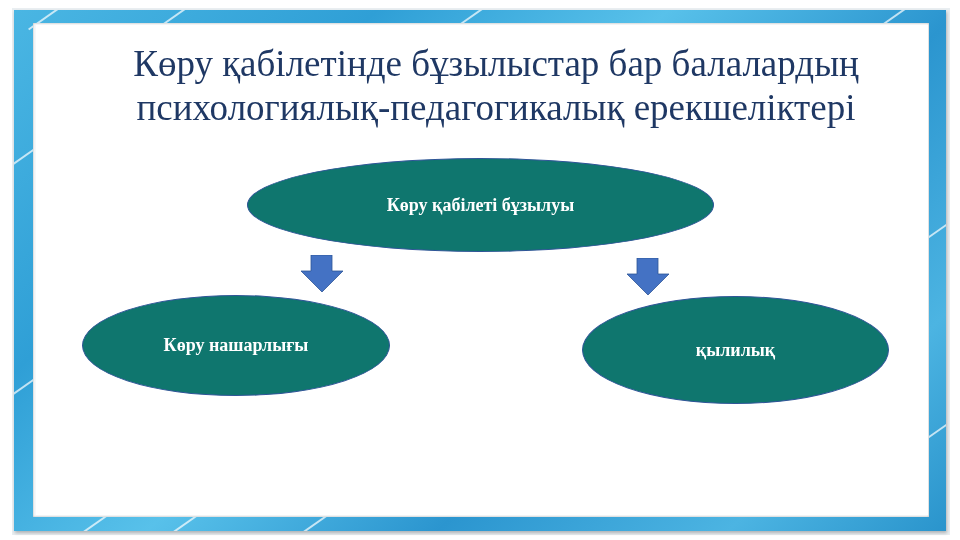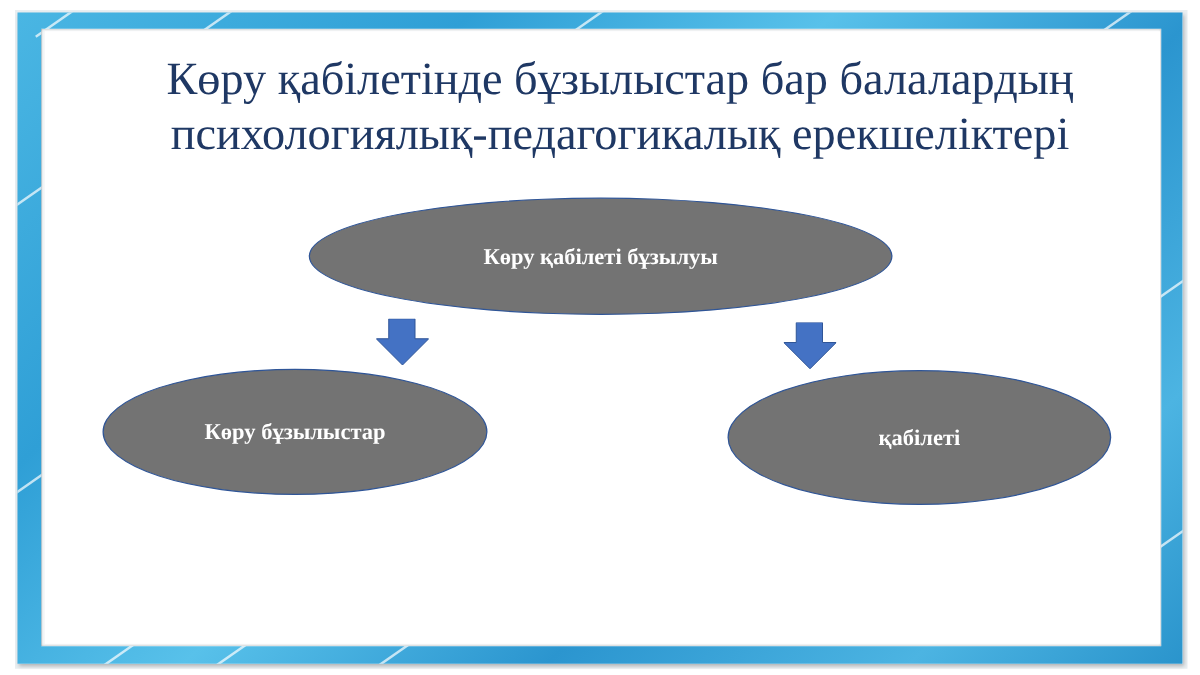--- a/index.html
+++ b/index.html
@@ -8,21 +8,21 @@
   .frame { position:absolute; left:14px; top:10px; width:932px; height:521px;
     background: linear-gradient(135deg, #4ab6e3 0%, #2f9fd6 25%, #58c1ea 45%, #2b95cf 65%, #4cb4e2 85%, #2a94cc 100%);
     box-shadow: 1px 2px 3px rgba(0,0,0,0.25); }
   .frame-shine { position:absolute; inset:0; overflow:hidden; }
   .frame-shine span { position:absolute; width:2px; height:40px; background:rgba(255,255,255,0.7); transform:rotate(55deg); }
   .frame-inner-rim { position:absolute; left:19px; top:13px; width:896px; height:494px; background:#f6f8f9; box-shadow: inset 0 0 2px rgba(0,0,0,0.35); }
   .panel { position:absolute; left:36px; top:25px; width:892px; height:490px; background:#ffffff; }
   .title { position:absolute; left:16px; width:960px; text-align:center; color:#1f3864; font-size:37px; line-height:44px; letter-spacing:0; white-space:nowrap; }
   .title.l1 { top:42px; }
   .title.l2 { top:86px;text-align:center; }
-  .ellipse { position:absolute; border-radius:50%; background:#737373; border:1px solid #2f5597; display:flex; align-items:center; justify-content:center; color:#ffffff; font-weight:bold; white-space:nowrap; }
+  .ellipse { position:absolute; border-radius:50%; background:#0f766e; border:1px solid #2f5597; display:flex; align-items:center; justify-content:center; color:#ffffff; font-weight:bold; white-space:nowrap; }
   .e-top { left:247px; top:158px; width:465px; height:92px; font-size:18px; }
   .e-left { left:82px; top:295px; width:306px; height:99px; font-size:18px; }
   .e-right { left:582px; top:296px; width:305px; height:106px; font-size:18px; }
   .arrow { position:absolute; width:42px; height:38px; }
 </style>
 </head>
 <body>
 
 <div class="frame-shadow"></div>
 <div class="frame">
@@ -51,17 +51,17 @@
 </div>
 
 <svg class="arrow" style="left:301px; top:255px;" viewBox="0 0 42 38">
   <polygon points="10,0 31,0 31,16 42,16 21,37 0,16 10,16" fill="#4472c4" stroke="#2f5597" stroke-width="0.8"></polygon>
 </svg>
 <svg class="arrow" style="left:627px; top:258px;" viewBox="0 0 42 38">
   <polygon points="10,0 31,0 31,16 42,16 21,37 0,16 10,16" fill="#4472c4" stroke="#2f5597" stroke-width="0.8"></polygon>
 </svg>
 
 <div class="ellipse e-left">
-  <span>Көру бұзылыстар</span>
+  <span>Көру нашарлығы</span>
 </div>
 <div class="ellipse e-right">
-  <span>қабілеті</span>
+  <span>қылилық</span>
 </div>
 
 </body></html>

